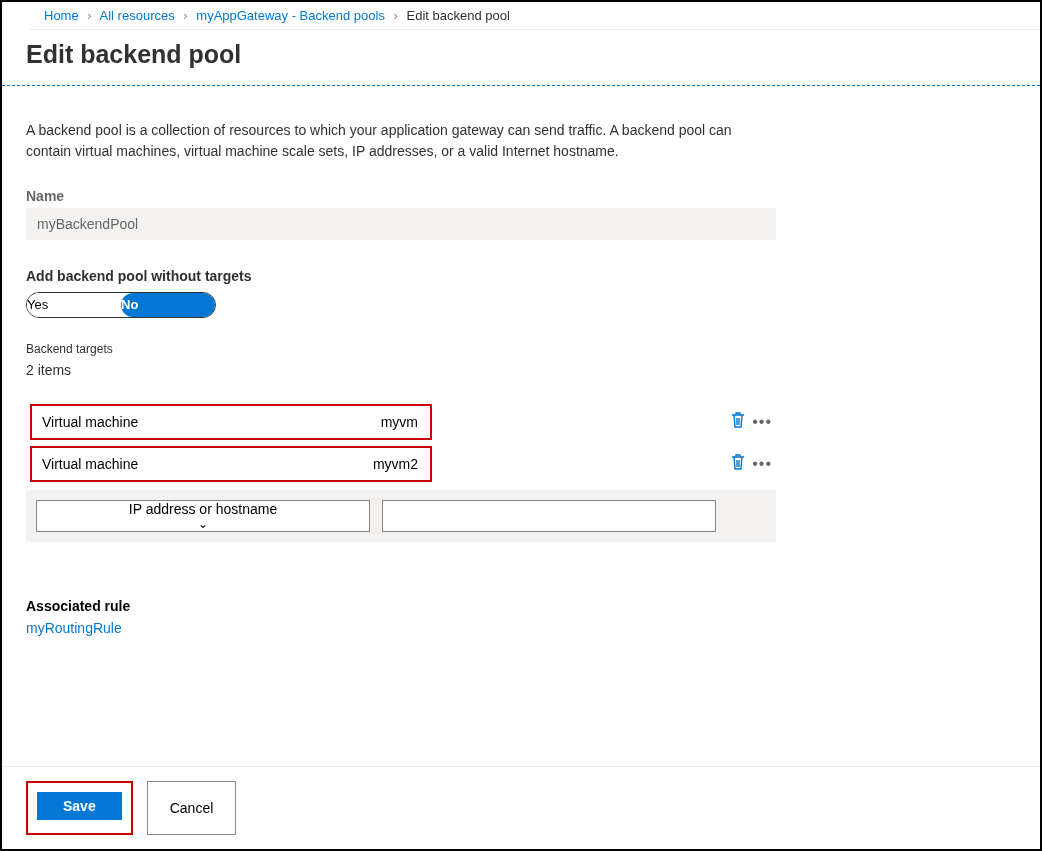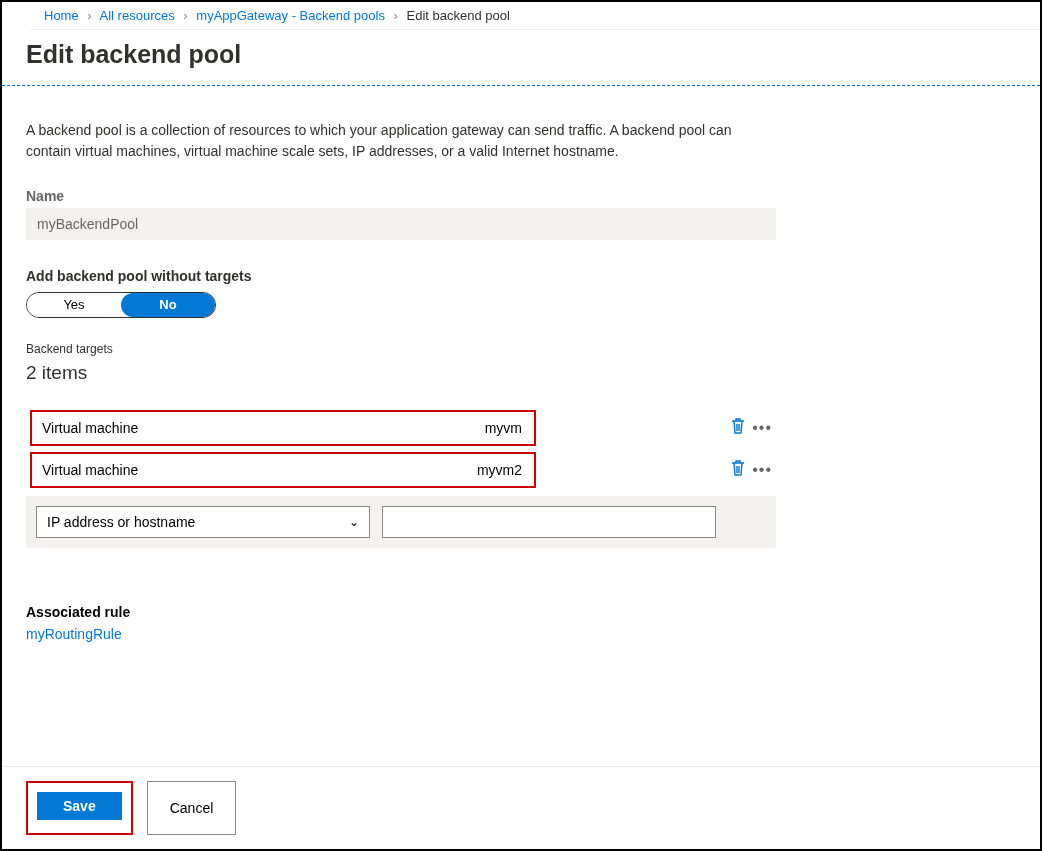--- a/index.html
+++ b/index.html
@@ -16,41 +16,41 @@
     
     .content { padding: 34px 24px 0 24px; }
     .description { color: #323130; font-size: 14px; line-height: 1.5; max-width: 740px; margin-bottom: 26px; }
     
     .field-label { font-size: 14px; color: #666; font-weight: 600; margin-bottom: 4px; }
     .name-input { width: 750px; padding: 7px 10px; background: #f3f2f1; border: 1px solid #f3f2f1; color: #666; font-size: 14px; }
     
     .section-label { font-size: 14px; font-weight: 600; color: #323130; margin-top: 28px; margin-bottom: 8px; }
     
     .toggle { display: inline-flex; border: 1px solid #323130; border-radius: 24px; overflow: hidden; height: 26px; width: 190px; }
-    .toggle .opt { flex: 1; text-align: center; font-size: 13px; line-height: 24px; cursor: pointer; background: #fff; }
+    .toggle .opt { flex: 1; font-size: 13px; line-height: 24px; cursor: pointer; background: #fff; }
     .toggle .opt.active { background: #0078d4; color: #fff; font-weight: 600; border-radius: 24px; }
     
     .targets-heading { font-size: 12px; color: #323130; margin-top: 24px; font-weight: 400; }
-    .item-count { font-size: 19px; color: #323130; margin-top: 6px; }
+    .item-count { font-size: 14px; color: #323130; margin-top: 6px; }
     
     .targets-table { margin-top: 14px; width: 750px; }
     .thead { display: flex; font-weight: 600; font-size: 14px; padding: 4px 0 8px 18px; }
     .th-type { width: 346px; }
     .th-target { flex: 1; }
     
     .row-wrap { display: flex; align-items: center; margin-bottom: 6px; }
-    .target-row { display: flex; border: 2px solid #cc0000; padding: 8px 10px; width: 506px; margin-left: 4px; }
+    .target-row { display: flex; border: 2px solid #cc0000; padding: 8px 10px; width: 402px; margin-left: 4px; }
     .td-type { width: 346px; font-size: 14px; }
     .td-target { text-align: right; flex: 1; font-size: 14px; padding-right: 2px; }
     .row-actions { margin-left: auto; display: flex; align-items: center; gap: 6px; padding-right: 4px; }
     .trash { color: #0078d4; cursor: pointer; }
     .dots { color: #666; cursor: pointer; font-size: 16px; letter-spacing: 1px; }
     
     .input-row { display: flex; gap: 12px; margin-top: 8px; background: #f3f2f1; padding: 10px 8px 10px 10px; width: 750px; }
-    .select-box { width: 334px; height: 32px; border: 1px solid #8a8886; background: #fff; display: flex; align-items: center; padding: 0 10px; justify-content: space-between; font-size: 14px; cursor: pointer; position: relative; }
+    .select-box { width: 334px; height: 32px; border: 1px solid #8a8886; background: #fff; display: flex; align-items: center; padding: 0 10px; justify-content: space-between; font-size: 14px; cursor: pointer; position: relative; flex-direction: column; }
     .chevron { font-size: 12px; }
     .target-input { width: 334px; height: 32px; border: 1px solid #8a8886; padding: 0 10px; font-size: 14px; }
     
     .assoc-label { font-size: 14px; font-weight: 600; margin-top: 56px; }
     .assoc-link { color: #0078d4; font-size: 14px; text-decoration: none; display: inline-block; margin-top: 6px; }
     
     .footer { position: absolute; bottom: 0; left: 0; right: 0; border-top: 1px solid #edebe9; padding: 14px 24px; display: flex; gap: 14px; }
     .save-wrap { border: 2px solid #cc0000; padding: 9px; }
     .btn-primary { background: #0078d4; color: #fff; border: none; padding: 6px 26px; font-size: 14px; font-weight: 600; cursor: pointer; }
     .btn-secondary { background: #fff; border: 1px solid #8a8886; padding: 18px 22px; font-size: 14px; cursor: pointer; }

